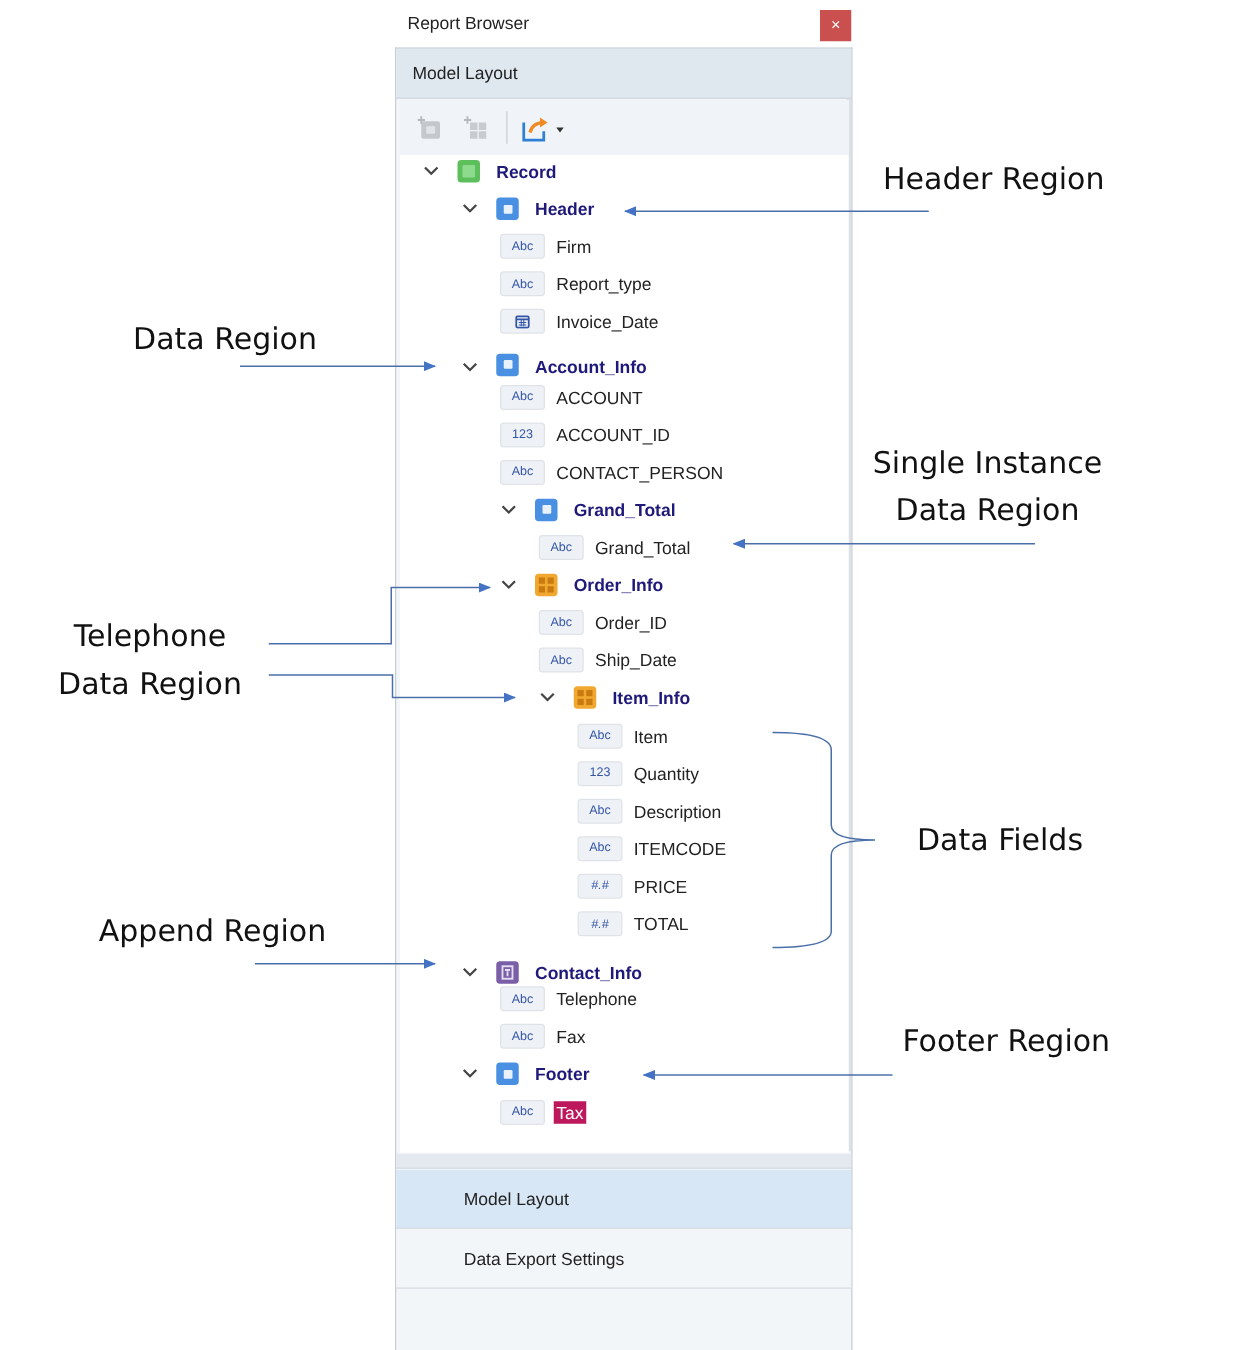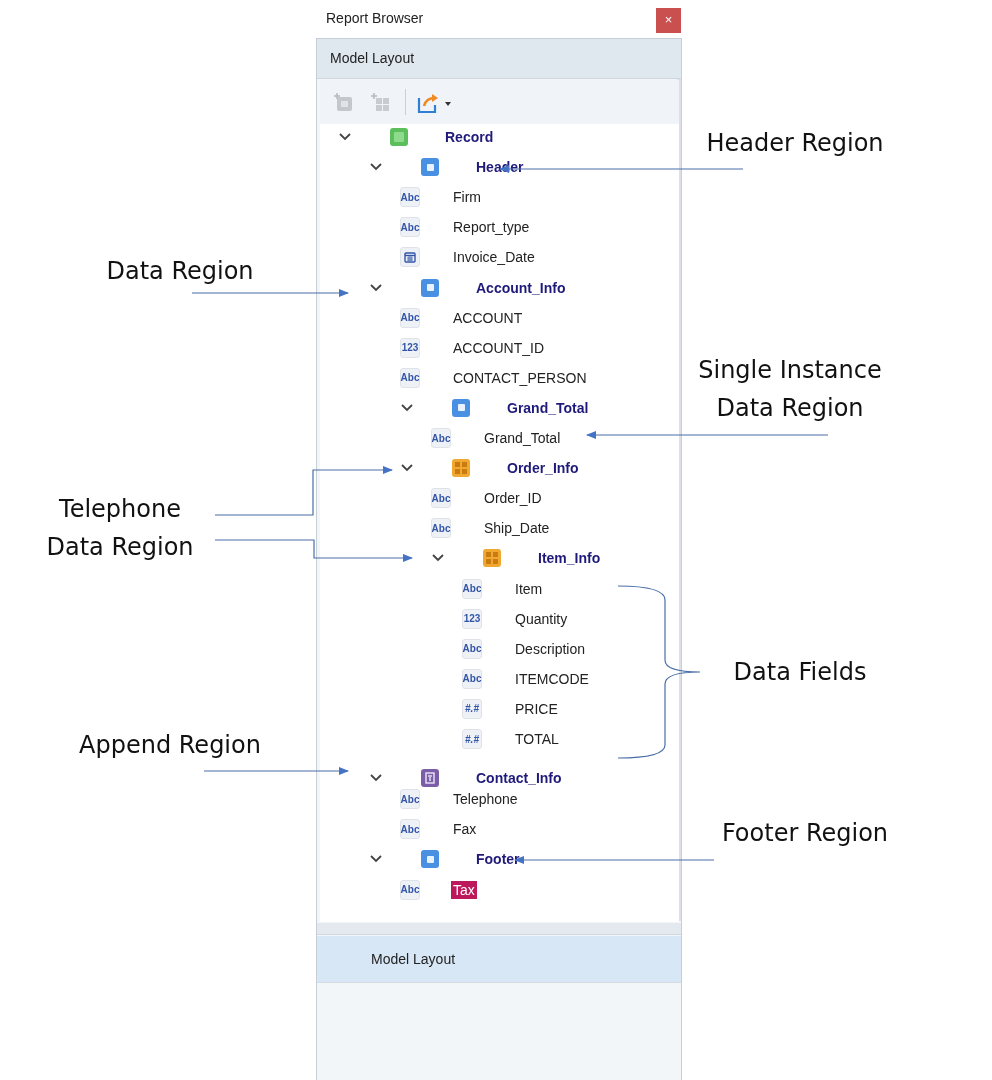--- a/index.html
+++ b/index.html
@@ -17,26 +17,26 @@
   .panel-header span { position: absolute; left: 13px; top: 11px; font-size: 14px; color: #222; }
 
   .scroll-track { position: absolute; right: 0; top: 40px; width: 4px; height: 842px; background: #dde1e6; }
 
   .content { position: absolute; left: 3px; top: 41px; width: 359px; height: 842px; background: #fff; }
   .toolbar { position: absolute; left: 0; top: 0; width: 359px; height: 44px; background: #f0f4f8; }
   .tb-btn { position: absolute; top: 12px; width: 22px; height: 22px; cursor: pointer; }
   .tb-sep { position: absolute; left: 85px; top: 9px; width: 1px; height: 26px; background: #c9cfd6; }
 
   .tree { position: absolute; left: 0; top: 44px; width: 359px; }
-  .node { position: absolute; height: 26px; display: flex; align-items: center; cursor: pointer; gap: 24px; }
+  .node { position: absolute; height: 26px; display: flex; align-items: center; cursor: pointer; }
   .chev { width: 14px; height: 14px; display: inline-flex; align-items: center; justify-content: center; }
   .rgn-icon { width: 18px; height: 18px; border-radius: 3px; display: inline-flex; align-items: center; justify-content: center; }
   .rgn-label { font-weight: bold; font-size: 14px; color: #1f1a7a; margin-left: 13px; }
-  .fld-icon { width: 20px; height: 20px; border-radius: 3px; background: #eef1f5; border: 1px solid #dfe3e8;
-    display: inline-flex; align-items: center; justify-content: center; font-size: 10px; font-weight: bold; color: #3355a8; }
+  .fld-icon { width: 36px; height: 20px; border-radius: 3px; background: #eef1f5; border: 1px solid #dfe3e8;
+    display: inline-flex; align-items: center; justify-content: center; font-size: 10px; font-weight: normal; color: #3355a8; }
   .fld-label { font-size: 14px; color: #222; margin-left: 7px; padding: 1px 2px; }
   .fld-label.selected { background: #be185d; color: #fff; }
 
   .bottom-sep { position: absolute; left: 0; top: 884px; width: 364px; height: 12px; background: #e3e9ef; border-bottom: 1px solid #d2d8df; }
   .nav-item { position: absolute; left: 0; width: 364px; height: 47px; border-bottom: 1px solid #d5dbe2; cursor: pointer; }
   .nav-item span { position: absolute; left: 54px; top: 15px; font-size: 14px; color: #222; }
   .nav-item.active { background: #d8e7f6; }
   .nav-item.inactive { background: #f3f6f9; }
 
   .anno { position: absolute; font-family: "DejaVu Sans", sans-serif; font-size: 24px; color: #111; text-align: center; line-height: 38px; }
@@ -117,21 +117,21 @@
         <div class="node" style="top: 120.4px; left: 80px;">
           <span class="fld-icon">
             <svg width="12" height="12">
               <rect x="1" y="2" width="10" height="9" rx="1" fill="none" stroke="#3355a8" stroke-width="1.4"></rect>
               <path d="M1 4.5 h10" stroke="#3355a8" stroke-width="1.4"></path>
               <path d="M3 7 h6 M3 9 h6 M5 5 v5 M7 5 v5" stroke="#3355a8" stroke-width="0.8"></path>
             </svg>
           </span>
           <span class="fld-label">Invoice_Date</span>
         </div>
-        <div class="node" style="top: 150.5px; left: 49px;">
+        <div class="node" style="top: 150.5px; left: 49px; align-items: flex-end;">
           <span class="chev">
             <svg width="12" height="8">
               <path d="M1 1 L6 6 L11 1" fill="none" stroke="#444" stroke-width="1.8"></path>
             </svg>
           </span>
           <span class="rgn-icon" style="margin-left: 14px; background: rgb(74, 144, 226);">
             <span style="width:7px;height:7px;background:#e8f1fc;border-radius:1px"></span>
           </span>
           <span class="rgn-label">Account_Info</span>
         </div>
@@ -262,20 +262,23 @@
         <div class="node" style="top: 752.5px; left: 80px;">
           <span class="fld-icon">Abc</span>
           <span class="fld-label selected">Tax</span>
         </div>
       </div>
   </div>
 
   <div class="bottom-sep"></div>
   <div class="nav-item active" style="top:897px">
     <span>Model Layout</span>
+  </div>
+  <div class="nav-item inactive" style="top:945px">
+    <span>Data Export Settings</span>
   </div>
 </div>
 
 <div class="anno" style="left:670px;top:124px;width:250px">Header Region</div>
 <div class="anno" style="left:60px;top:252px;width:240px">Data Region</div>
 <div class="anno" style="left:665px;top:351px;width:250px">Single Instance</div>
 <div class="anno" style="left:665px;top:389px;width:250px">Data Region</div>
 <div class="anno" style="left:0px;top:490px;width:240px">Telephone</div>
 <div class="anno" style="left:0px;top:528px;width:240px">Data Region</div>
 <div class="anno" style="left:700px;top:653px;width:200px">Data Fields</div>

